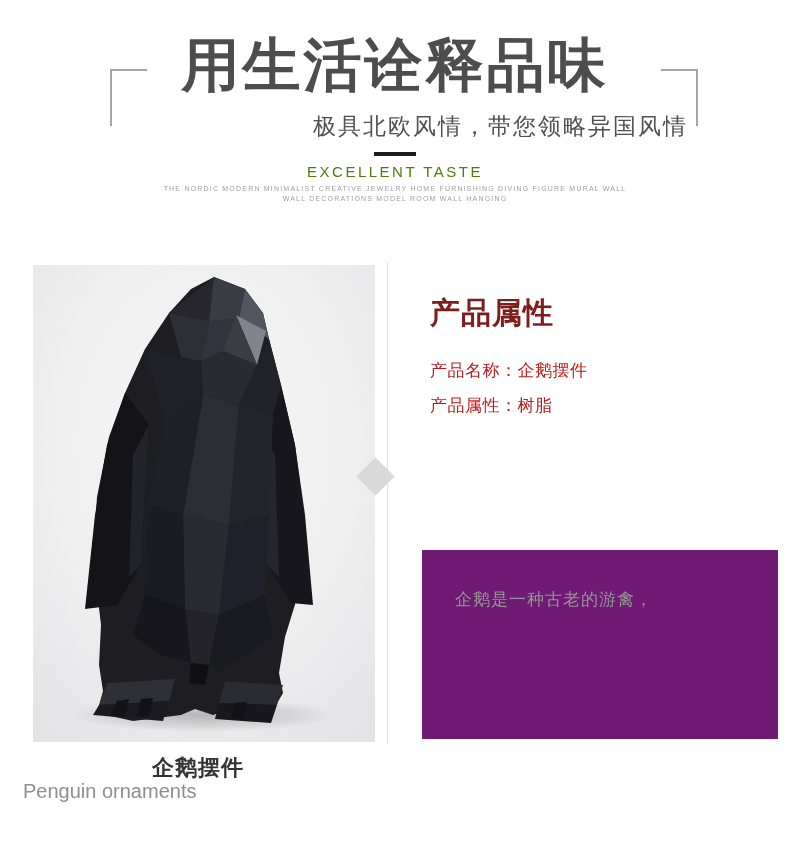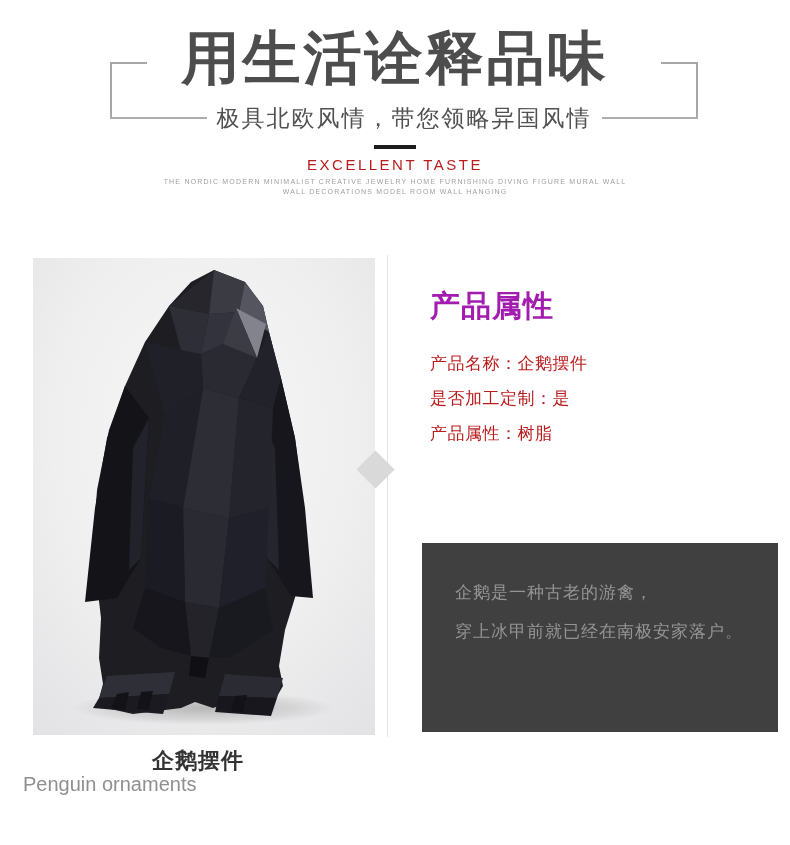--- a/index.html
+++ b/index.html
@@ -1,50 +1,50 @@
 <!DOCTYPE html>
 <html><head>
 <meta charset="utf-8">
 <style>
   * { margin:0; padding:0; box-sizing:border-box; }
   html,body { background:#ffffff; }
   body {
     font-family:"Liberation Sans","DejaVu Sans",sans-serif;
     width:790px; height:845px; position:relative; overflow:hidden;
   }
-  .page { position:absolute; inset:0; width:790px; height:606px; background:#fff; }
+  .page { position:absolute; inset:0; width:790px; height:606px; background:#fff;margin-top:7px; }
 
   
   .main-title {
     position:absolute; top:22px; left:0; width:790px;
     text-align:center; font-size:58px; font-weight:bold;
     color:#4d4d4d; letter-spacing:3px; line-height:72px;
   }
   .bracket-left {
     position:absolute; left:110px; top:62px; width:37px; height:57px;
     border-left:2px solid #a6a6a6; border-top:2px solid #a6a6a6;
   }
   .bracket-right {
     position:absolute; left:661px; top:62px; width:37px; height:57px;
     border-right:2px solid #a6a6a6; border-top:2px solid #a6a6a6;
   }
   .subtitle-row {
     position:absolute; left:110px; top:104px; width:588px; height:28px;
-    display:flex; align-items:center;
+    display:flex; align-items:flex-end;flex-direction:column;
   }
   .subtitle-row .h-line { flex:1; height:2px; background:#adadad; }
   .subtitle-text {
     padding:0 10px; font-size:23px; color:#515151; letter-spacing:2px; white-space:nowrap;
   }
   .accent-bar {
     position:absolute; left:374px; top:145px; width:42px; height:4px; background:#1c1c1c;
   }
   .tagline-title {
     position:absolute; top:156px; left:0; width:790px; text-align:center;
-    font-size:15px; color:#b91c1c; letter-spacing:2.5px;
+    font-size:15px; color:#4d7c0f; letter-spacing:2.5px;
   }
   .tagline-small {
     position:absolute; left:0; width:790px; text-align:center;
     font-size:7px; color:#a0a0a0; letter-spacing:1.2px; line-height:10px;
   }
   .tagline-small.l1 { top:177px; }
   .tagline-small.l2 { top:187px; }
 
   
   .photo {
@@ -57,27 +57,27 @@
     position:absolute; left:387px; top:255px; width:1px; height:482px; background:#e3e3e3;
   }
   .diamond-marker {
     position:absolute; left:362px; top:456px; width:27px; height:27px;
     background:#d9d9d9; transform:rotate(45deg);
   }
 
   
   .section-title {
     position:absolute; left:430px; top:286px;
-    font-size:30px; font-weight:bold; color:#a21caf; letter-spacing:1px;
+    font-size:30px; font-weight:bold; color:#7f1d1d; letter-spacing:1px;
   }
   .attr-list { position:absolute; left:430px; top:352px; width:348px; }
   .attr-row { height:35px; font-size:17px; color:#b91c1c; letter-spacing:0.5px; }
   .desc-box {
     position:absolute; left:422px; top:543px; width:356px; height:189px;
-    background:#404040; padding:30px 20px 0 33px;
+    background:#701a75; padding:30px 20px 0 33px;
   }
   .desc-line { font-size:17px; color:#959595; line-height:39px; letter-spacing:1px; }
 
   
   .caption-cn {
     position:absolute; left:23px; top:746px; width:350px; text-align:center;
     font-size:22px; font-weight:bold; color:#333333; letter-spacing:1px;
   }
   .caption-en {
     position:absolute; left:23px; top:773px; width:350px; text-align:left;
@@ -165,25 +165,23 @@
     </svg>
   </div>
 
   <div class="v-divider"></div>
   <div class="diamond-marker"></div>
 
   <h2 class="section-title">产品属性</h2>
 
   <div class="attr-list">
     <div class="attr-row"><span>产品名称：</span><span>企鹅摆件</span></div>
-    <div class="attr-row"><span>是否加工定制：</span><span>是</span></div>
     <div class="attr-row"><span>产品属性：</span><span>树脂</span></div>
   </div>
 
   <div class="desc-box">
     <div class="desc-line">企鹅是一种古老的游禽，</div>
-    <div class="desc-line">穿上冰甲前就已经在南极安家落户。</div>
   </div>
 
   <div class="caption-cn">企鹅摆件</div>
   <div class="caption-en">Penguin ornaments</div>
 
 </div>
 
 </body></html>

